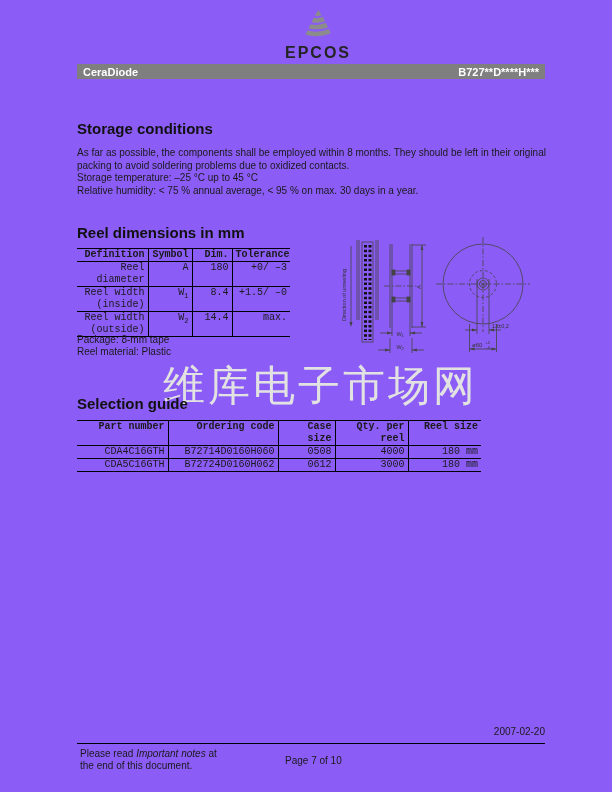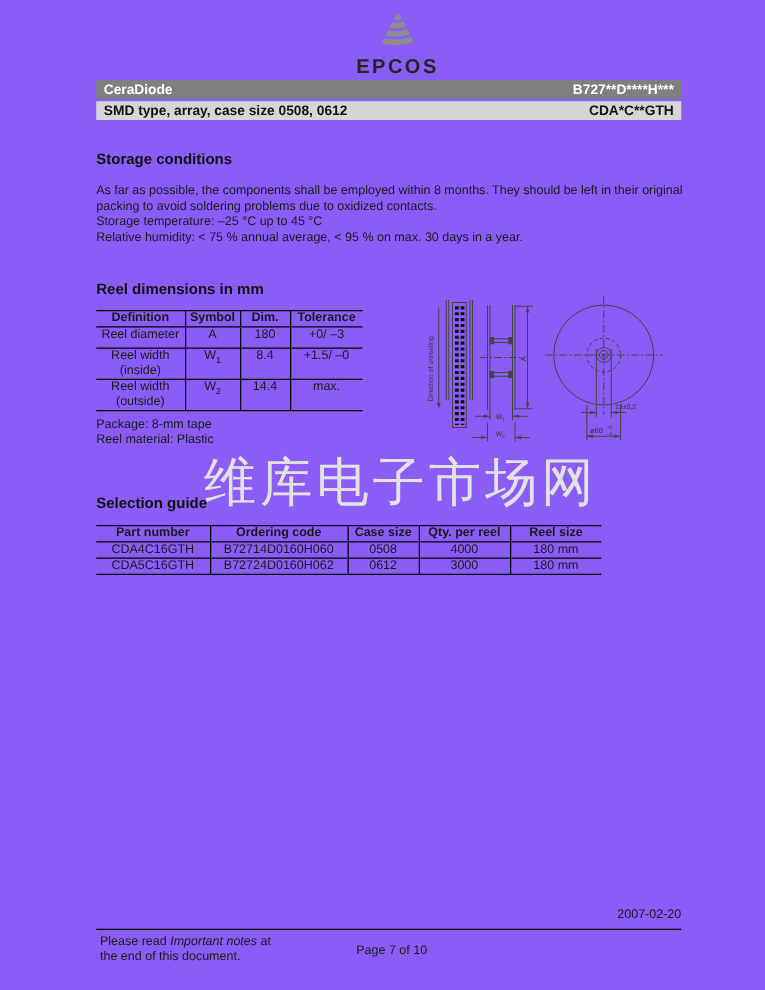--- a/index.html
+++ b/index.html
@@ -14,31 +14,31 @@
   
   .logo { top:9px; left:276px; width:84px; text-align:center; }
   .logo-word { font-size:16px; font-weight:bold; letter-spacing:2px; color:#242424; margin-top:1px; }
 
   
   .bar { left:77px; width:468px; height:15px; display:flex; justify-content:space-between; align-items:center;
          padding:0 6px; box-sizing:border-box; font-size:11px; font-weight:bold; }
   .bar1 { top:64px; background:#7f7f7f; color:#ffffff; }
   .bar2 { top:81px; background:#d6d6d6; color:#111111; }
 
-  .h2 { font-size:12px; font-weight:bold; color:#111; z-index:2; }
+  .h2 { font-size:15px; font-weight:bold; color:#111; z-index:2; }
   .body-text { font-size:10px; line-height:12.5px; color:#1a1a1a; }
 
   
   table.dtable { border-collapse:collapse; font-size:10px; color:#1a1a1a; table-layout:fixed;
                  border-top:1.5px solid #000; }
   table.dtable tr { border-bottom:1px solid #000; }
   table.dtable tr:last-child { border-bottom:1.5px solid #000; }
   table.dtable th, table.dtable td {
-    border-right:1px solid #000; padding:0 3px; text-align:center; vertical-align:top;
-    line-height:12px; font-weight:normal; overflow:hidden;
+    border-right:1px solid #000; padding:0 3px; text-align:right; vertical-align:top;
+    line-height:12px; font-weight:normal; overflow:hidden;font-family:Liberation Mono, monospace;
   }
   table.dtable th { font-weight:bold; }
   table.dtable th:last-child, table.dtable td:last-child { border-right:none; }
   sub.sym { font-size:7px; }
 
   
   .watermark { top:358px; left:163px; font-size:42px; letter-spacing:3px; color:#e2e2e2;
                z-index:1; white-space:nowrap; font-family:Liberation Sans, sans-serif; }
   .over { z-index:2; }
 
@@ -63,24 +63,20 @@
         <path d="M12.5 15.2 Q20 17.2 28 13.8 L30 18.4 Q20 21.6 10.4 19.6 Z"></path>
         <path d="M9.4 21.6 Q20 24.4 31 19.9 L32.6 24.6 Q20 29 7.6 25.8 Z"></path>
       </g>
     </svg>
     <div class="logo-word">EPCOS</div>
   </div>
 
   <div class="abs bar bar1">
     <span>CeraDiode</span>
     <span>B727**D****H***</span>
-  </div>
-  <div class="abs bar bar2">
-    <span>SMD type, array, case size 0508, 0612</span>
-    <span>CDA*C**GTH</span>
   </div>
 
   <div class="abs h2" style="top:120px; left:77px;">Storage conditions</div>
   <div class="abs body-text" style="top:147px; left:77px; width:474px;">
     <div>As far as possible, the components shall be employed within 8 months. They should be left in their original packing to avoid soldering problems due to oxidized contacts.</div>
     <div>Storage temperature: –25 °C up to 45 °C</div>
     <div>Relative humidity: &lt; 75 % annual average, &lt; 95 % on max. 30 days in a year.</div>
   </div>
 
   <div class="abs h2" style="top:224px; left:77px;">Reel dimensions in mm</div>

